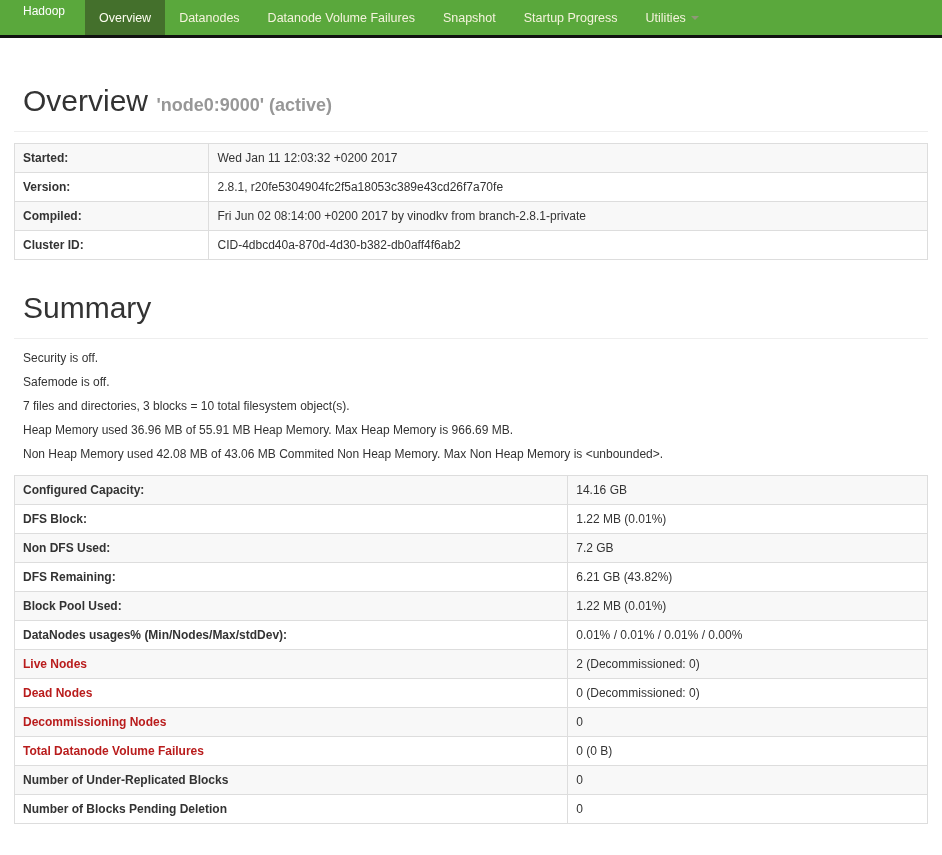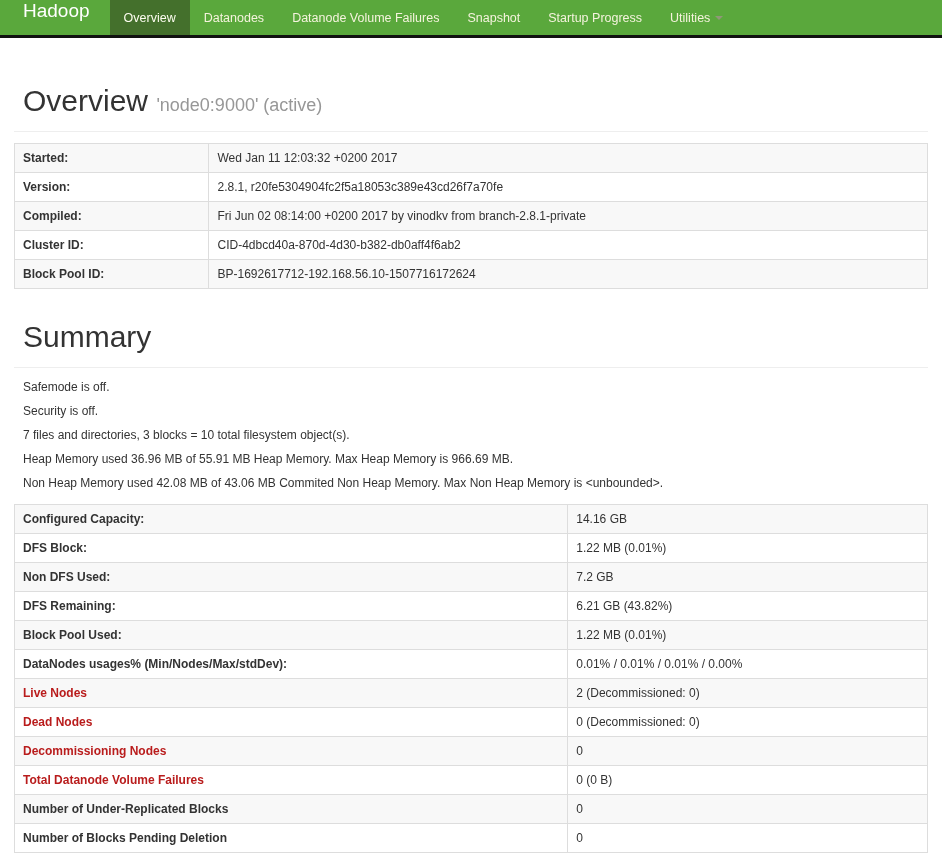--- a/index.html
+++ b/index.html
@@ -12,21 +12,21 @@
   }
 
   
   .navbar {
     height: 38px; width: 100%;
     background: #5aa83c;
     border-bottom: 3px solid #111;
     display: flex; align-items: stretch;
   }
   .brand {
-    color: #fff; font-size: 19px;
+    color: #fff; font-size: 12px;
     padding: 0 20px 13px 23px;
     display: flex; align-items: center;
     cursor: pointer;
     border-radius: 12px;
   }
   .nav-menu { display: flex; list-style: none; margin: 0; padding: 0; }
   .nav-item {
     display: flex; align-items: center;
     padding: 0 14px;
     color: #f5f3dd; font-size: 12.5px;
@@ -42,21 +42,21 @@
   }
 
   
   .container { padding: 0 14px; }
 
   h1.page-header {
     font-size: 30px; font-weight: 400; color: #333;
     margin: 46px 0 0 0; padding: 0 0 13px 9px;
     border-bottom: 1px solid #eee;
   }
-  h1 .sub { font-size: 18px; color: #979797; font-weight: 400; }
+  h1 .sub { font-size: 18px; color: #979797; font-weight: 700; }
   h1.summary-header { margin-top: 31px; }
 
   table.info {
     width: 100%; border-collapse: collapse;
     margin-top: 11px;
     border: 1px solid #ddd;
   }
   table.info th, table.info td {
     border: 1px solid #ddd;
     padding: 6px 8px;
@@ -108,34 +108,30 @@
           <td>2.8.1, r20fe5304904fc2f5a18053c389e43cd26f7a70fe</td>
         </tr>
         <tr>
           <th>Compiled:</th>
           <td>Fri Jun 02 08:14:00 +0200 2017 by vinodkv from branch-2.8.1-private</td>
         </tr>
         <tr>
           <th>Cluster ID:</th>
           <td>CID-4dbcd40a-870d-4d30-b382-db0aff4f6ab2</td>
         </tr>
-        <tr>
-          <th>Block Pool ID:</th>
-          <td>BP-1692617712-192.168.56.10-1507716172624</td>
-        </tr>
       </tbody>
   </table>
 
   <h1 class="page-header summary-header">
     <span>Summary</span>
   </h1>
 
   <div class="summary-paragraphs">
+      <p>Security is off.</p>
       <p>Safemode is off.</p>
-      <p>Security is off.</p>
       <p>7 files and directories, 3 blocks = 10 total filesystem object(s).</p>
       <p>Heap Memory used 36.96 MB of 55.91 MB Heap Memory. Max Heap Memory is 966.69 MB.</p>
       <p>Non Heap Memory used 42.08 MB of 43.06 MB Commited Non Heap Memory. Max Non Heap Memory is &lt;unbounded&gt;.</p>
     </div>
 
   <table class="info cluster-info">
     <tbody>
         <tr>
           <th>Configured Capacity:</th>
           <td>14.16 GB</td>

